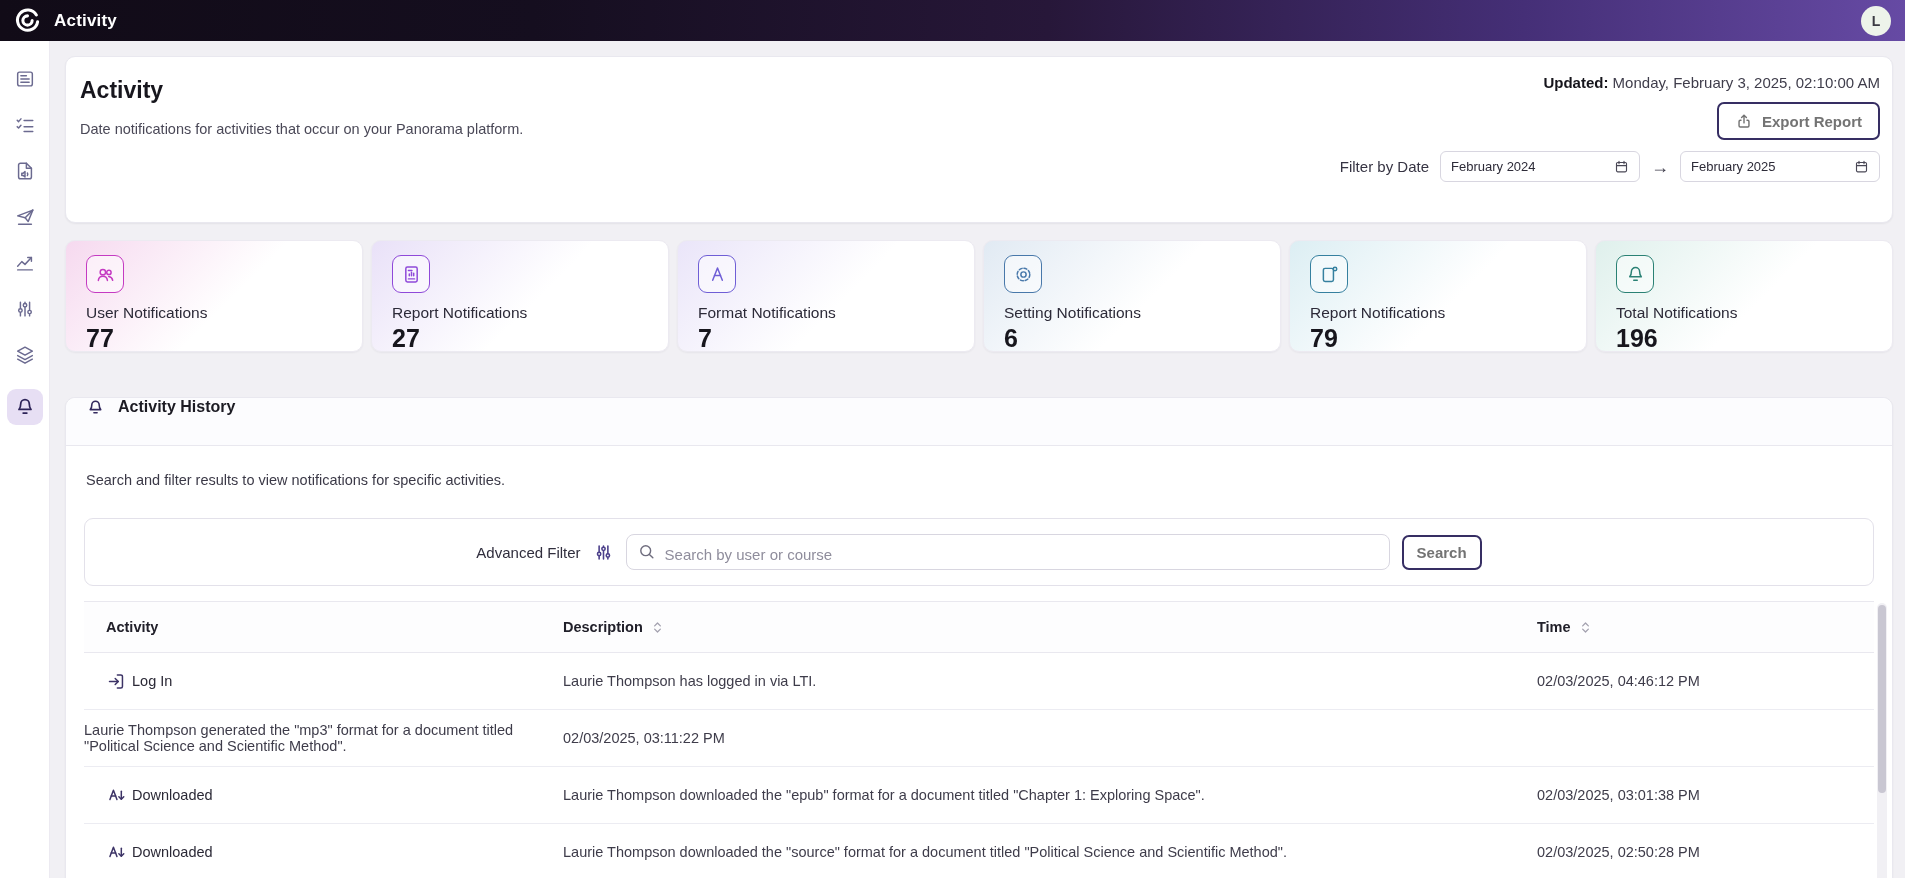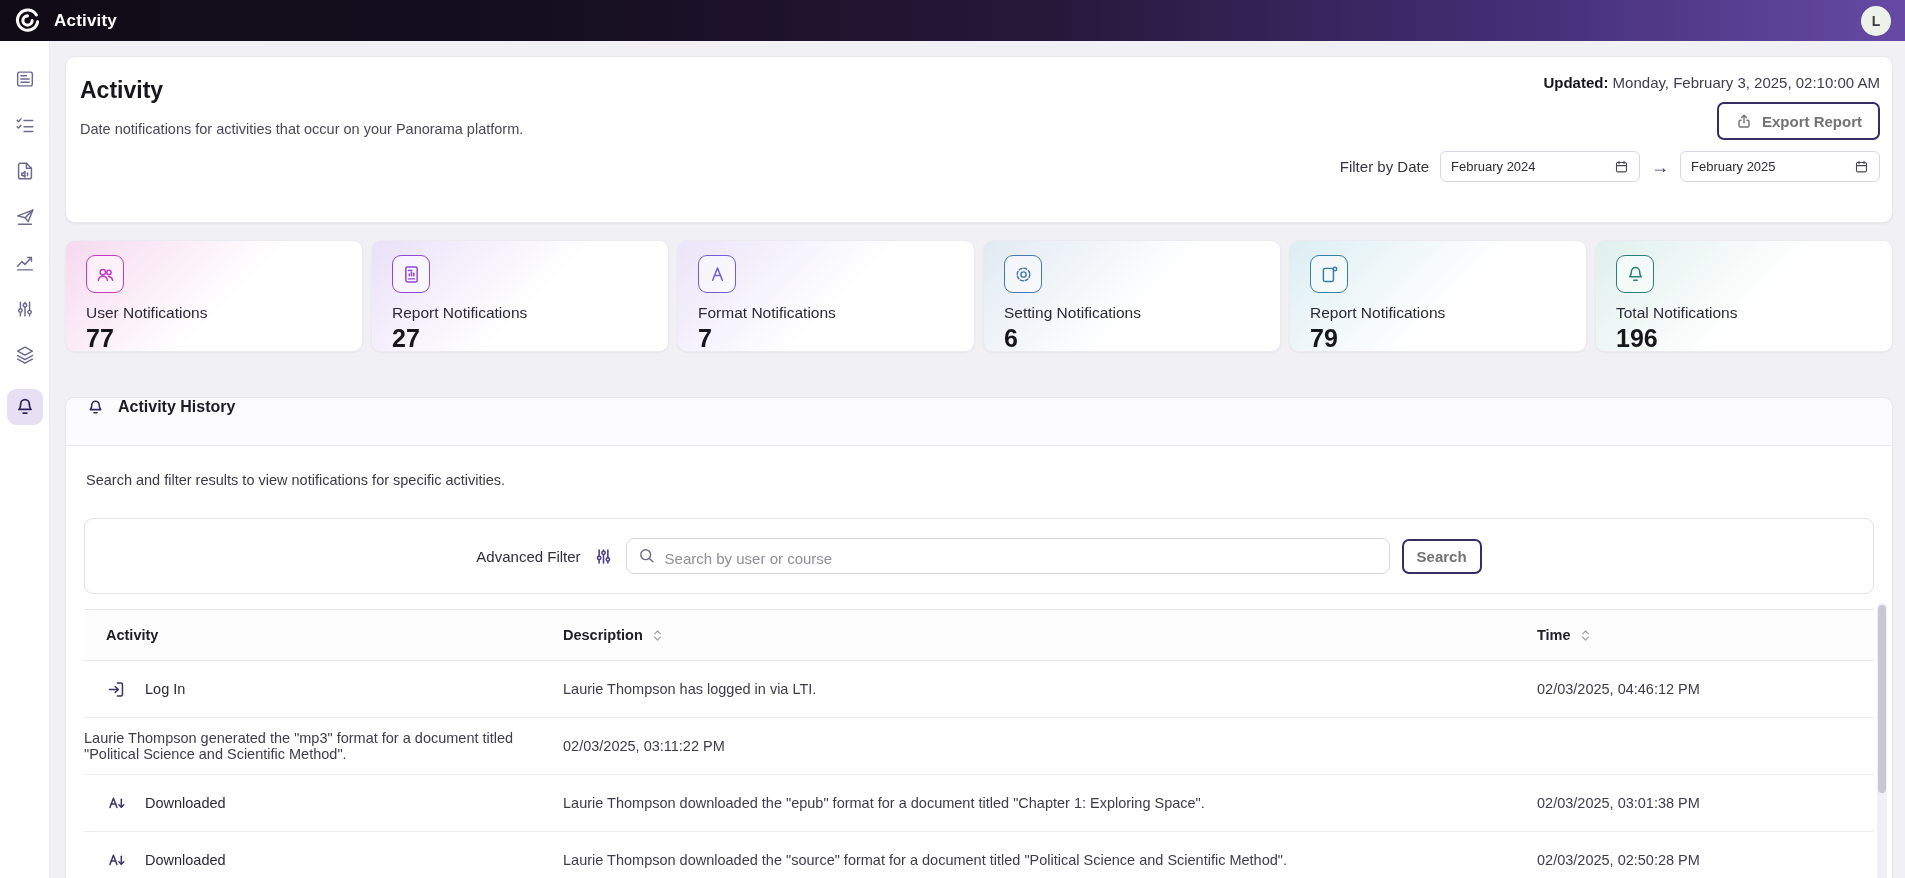--- a/index.html
+++ b/index.html
@@ -50,40 +50,40 @@
   .stat-label { margin-top:11px; font-size:15.5px; color:#2c2a38; }
   .stat-value { margin-top:2px; font-size:25px; font-weight:700; color:#17161d; }
 
   
   .history-card { position:relative; min-height:500px; border-radius:10px 10px 0 0; }
   .history-header { display:flex; gap:13px; height:48px; padding:0 20px;
     background:#fcfcfe; border-bottom:1px solid #e9e8ef; border-radius:10px 10px 0 0; color:#33295e; }
   .history-title { font-size:16px; font-weight:700; color:#1c1b23; }
   .history-body { padding:26px 18px 0; }
   .hint { margin:0 0 30px 2px; font-size:14.5px; color:#3b3947; }
-  .filter-box { height:76px; border:1px solid #e3e1ea; border-radius:9px; display:flex; align-items:center;
+  .filter-box { height:68px; border:1px solid #e3e1ea; border-radius:9px; display:flex; align-items:center;
     justify-content:center; gap:12px; margin-bottom:15px; }
   .adv-label { font-size:15px; color:#302e3d; }
   .adv-toggle { color:#4b3f8a; display:flex; align-items:center; cursor:pointer; }
   .search-wrap { position:relative; width:764px; }
   .search-wrap input { width:100%; height:36px; border:1px solid #d8d6e0; border-radius:8px;
     padding:4px 12px 0 38px; font-size:15px; color:#2d2b38; outline:none; font-family:"Liberation Sans", sans-serif; }
   .search-wrap input::placeholder { color:#8f8d9c; }
   .search-glyph { position:absolute; left:11px; top:8px; color:#6f6d7e; }
   .search-btn { padding:7px 13px; }
 
   
   .thead, .trow { display:grid; grid-template-columns:479px 974px 1fr; align-items:center; }
   .thead { height:52px; border-top:1px solid #e9e8ef; border-bottom:1px solid #e9e8ef; background:#fdfdfe;
     font-size:14.5px; font-weight:700; color:#21202a; }
   .th { display:flex; align-items:center; gap:8px; }
   .th.first { padding-left:22px; }
   .sort-btn { display:flex; align-items:center; color:#a3a1af; cursor:pointer; background:none; border:none; padding:0; }
   .trow { height:57px; border-bottom:1px solid #ececf2; font-size:14.5px; background:#fff; }
-  .activity-cell { display:flex; align-items:center; gap:18px; padding-left:22px; color:#2b2936; }
+  .activity-cell { display:flex; align-items:center; gap:5px; padding-left:22px; color:#2b2936; }
   .row-icon { color:#3c3366; display:flex; align-items:center; }
   .desc-cell { color:#3e3c4a; }
   .time-cell { color:#3e3c4a; }
 
   
   .vscrollbar { position:absolute; top:205px; right:5px; bottom:4px; width:10px; background:#f1f0f4; border-radius:5px; }
   .vscroll-thumb { position:absolute; top:2px; left:1px; width:8px; height:188px; background:#c9c7d2; border-radius:4px; }
 
   svg { display:block; }
 </style>

